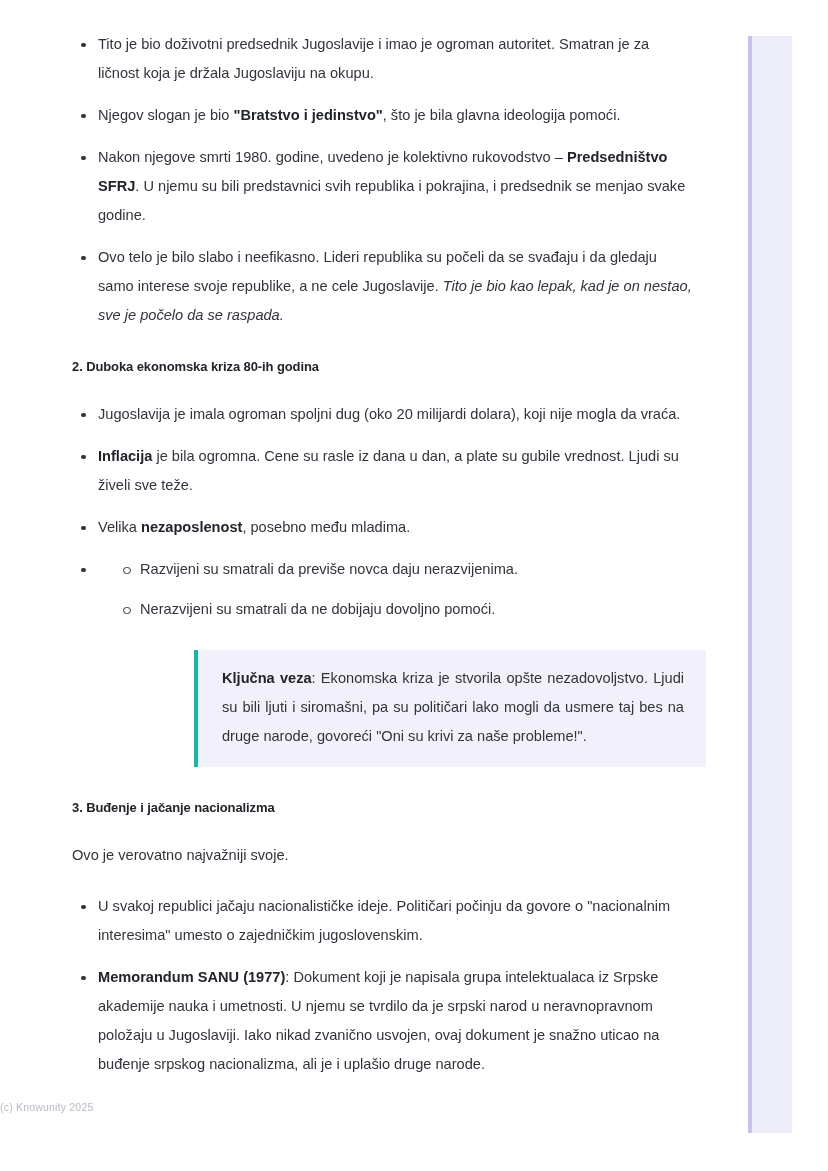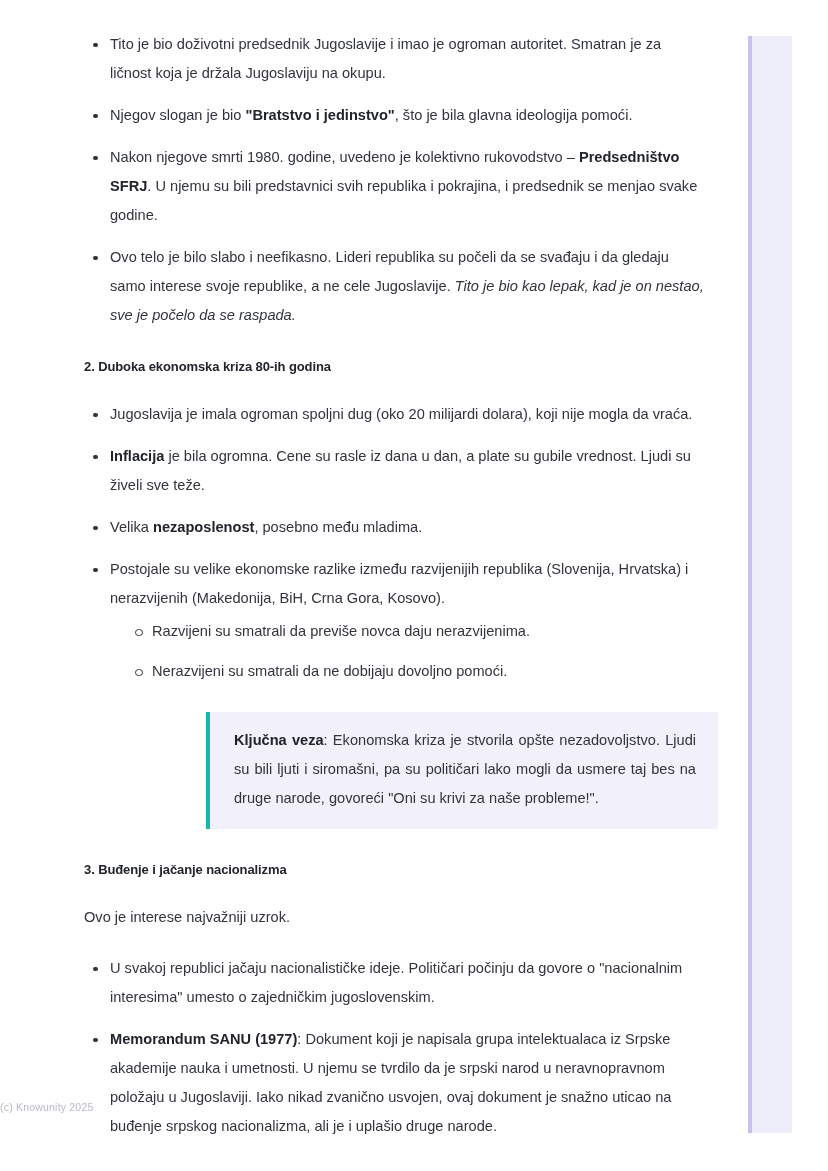--- a/index.html
+++ b/index.html
@@ -35,21 +35,21 @@
     background: #c5c3ee;
   }
 
   
   .page {
     position: absolute;
     left: 0;
     top: 0;
     width: 748px;
     height: 1171px;
-    padding: 30px 0 0 16px;
+    padding: 30px 0 0 4px;
   }
   .doc {
     width: 620px;
     margin: 0 0 0 68px;
   }
 
   
   ul.bullets {
     list-style: none;
     margin: 0;
@@ -158,32 +158,32 @@
         <li><span>Tito je bio doživotni predsednik Jugoslavije i imao je ogroman autoritet. Smatran je za ličnost koja je držala Jugoslaviju na okupu.</span></li>
         <li><span>Njegov slogan je bio </span><b>"Bratstvo i jedinstvo"</b><span>, što je bila glavna ideologija pomoći.</span></li>
         <li><span>Nakon njegove smrti 1980. godine, uvedeno je kolektivno rukovodstvo – </span><b>Predsedništvo SFRJ</b><span>. U njemu su bili predstavnici svih republika i pokrajina, i predsednik se menjao svake godine.</span></li>
         <li><span>Ovo telo je bilo slabo i neefikasno. Lideri republika su počeli da se svađaju i da gledaju samo interese svoje republike, a ne cele Jugoslavije. </span><i>Tito je bio kao lepak, kad je on nestao, sve je počelo da se raspada.</i></li>
       </ul>
       <h2 class="section-heading">2. Duboka ekonomska kriza 80-ih godina</h2>
       <ul class="bullets">
         <li><span>Jugoslavija je imala ogroman spoljni dug (oko 20 milijardi dolara), koji nije mogla da vraća.</span></li>
         <li><b>Inflacija</b><span> je bila ogromna. Cene su rasle iz dana u dan, a plate su gubile vrednost. Ljudi su živeli sve teže.</span></li>
         <li><span>Velika </span><b>nezaposlenost</b><span>, posebno među mladima.</span></li>
-        <li><span>Postojale su velike ekonomske razlike između razvijenijih republika (Slovenija, Hrvatska) i nerazvijenih (Makedonija, BiH, Crna Gora, Kosovo).</span><div class="nested-wrap">
+        <li><div class="nested-wrap">
             <ul class="subbullets">
               <li><span>Razvijeni su smatrali da previše novca daju nerazvijenima.</span></li>
               <li><span>Nerazvijeni su smatrali da ne dobijaju dovoljno pomoći.</span></li>
             </ul>
           </div></li>
       </ul>
       <div class="callout">
         <p><b>Ključna veza</b><span>: Ekonomska kriza je stvorila opšte nezadovoljstvo. Ljudi su bili ljuti i siromašni, pa su političari lako mogli da usmere taj bes na druge narode, govoreći "Oni su krivi za naše probleme!".</span></p>
       </div>
       <h2 class="section-heading">3. Buđenje i jačanje nacionalizma</h2>
-      <p class="para"><span>Ovo je interese najvažniji uzrok.</span></p>
+      <p class="para"><span>Ovo je verovatno najvažniji svoje.</span></p>
       <ul class="bullets">
         <li><span>U svakoj republici jačaju nacionalističke ideje. Političari počinju da govore o "nacionalnim interesima" umesto o zajedničkim jugoslovenskim.</span></li>
         <li><b>Memorandum SANU (1977)</b><span>: Dokument koji je napisala grupa intelektualaca iz Srpske akademije nauka i umetnosti. U njemu se tvrdilo da je srpski narod u neravnopravnom položaju u Jugoslaviji. Iako nikad zvanično usvojen, ovaj dokument je snažno uticao na buđenje srpskog nacionalizma, ali je i uplašio druge narode.</span></li>
       </ul>
     </div>
 </div>
 
 <div class="side-strip">
   <div class="side-strip-accent"></div>
 </div>

